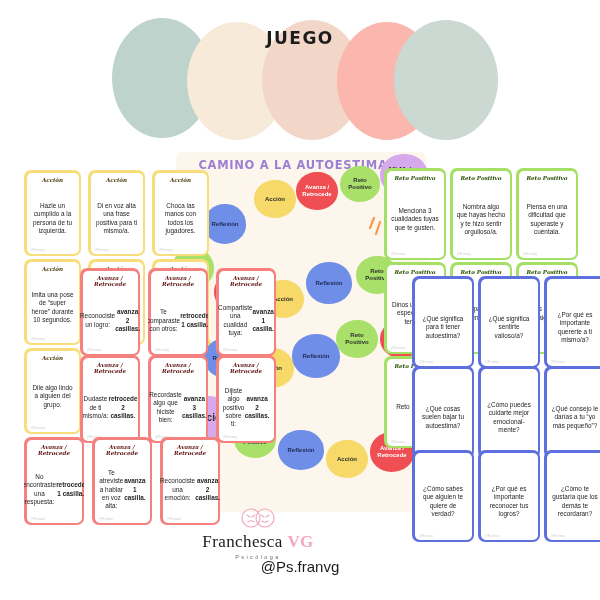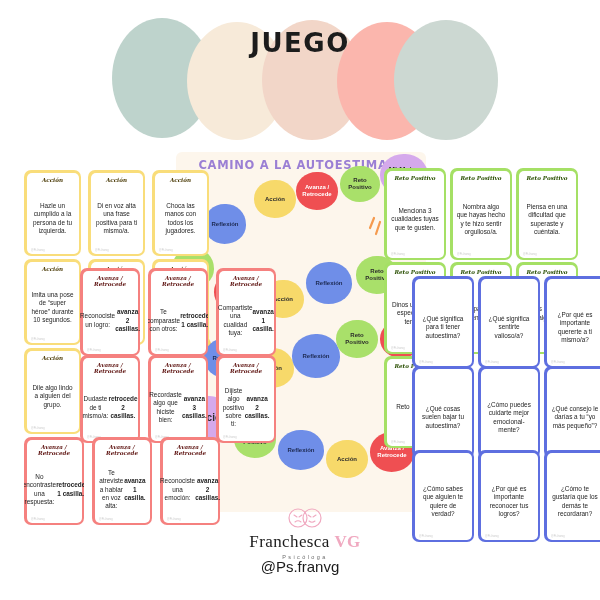--- a/index.html
+++ b/index.html
@@ -6,21 +6,21 @@
   body{
     width:600px;height:600px;overflow:hidden;position:relative;
     background:#ffffff;
     font-family:"Liberation Sans", sans-serif;
   }
   
   #header{position:absolute;left:0;top:0;width:600px;height:145px;}
   .hcirc{position:absolute;border-radius:50%;}
   #title-block{position:absolute;left:0;top:28px;width:600px;text-align:center;
      z-index:5;color:#1c1c1c;}
-  #title-line1{font-size:26px;font-weight:700;letter-spacing:1.5px;
+  #title-line1{font-size:17px;font-weight:700;letter-spacing:1.5px;
      font-family:"DejaVu Sans", sans-serif;}
   #title-line2{font-size:25px;font-weight:700;letter-spacing:0.6px;margin-top:9px;
      font-family:"DejaVu Sans", sans-serif;}
 
   
   #board{position:absolute;left:176px;top:152px;width:250px;height:360px;
      background:#fdf6ec;border-radius:6px;}
   #board-title{position:absolute;left:12px;top:6px;width:210px;text-align:center;
      color:#9b7fd4;font-size:11.5px;font-weight:700;letter-spacing:.7px;
      font-family:"DejaVu Sans", sans-serif;}
@@ -54,21 +54,21 @@
   .c-accion{background:#f9dd7a;}
   .c-accion .cat{color:#4a3a06;}
   .c-avanza{background:#f5817f;}
   .c-avanza .cat{color:#5e1411;}
   .c-reto{background:#a5e065;}
   .c-reto .cat{color:#2d5206;}
   .c-reflexion{background:#5e6fe0;}
   .c-reflexion .cat{color:#ffffff;}
 
   
-  #logo{position:absolute;left:0;top:508px;width:516px;text-align:center;padding-left:47px;}
+  #logo{position:absolute;left:0;top:508px;width:516px;text-align:center;}
   #logo-name{font-family:"Liberation Serif", serif;font-size:17px;color:#1b1b1b;
      letter-spacing:.4px;}
   #logo-name .vg{color:#f0a9c0;font-weight:700;}
   #logo-sub{font-size:5.5px;letter-spacing:2.4px;color:#6c6c6c;margin-top:2px;
      font-family:"Liberation Sans", sans-serif;}
   #handle{position:absolute;left:0;top:558px;width:600px;text-align:center;
      font-size:15px;color:#1b1b1b;}
 </style>
 </head>
 <body>

